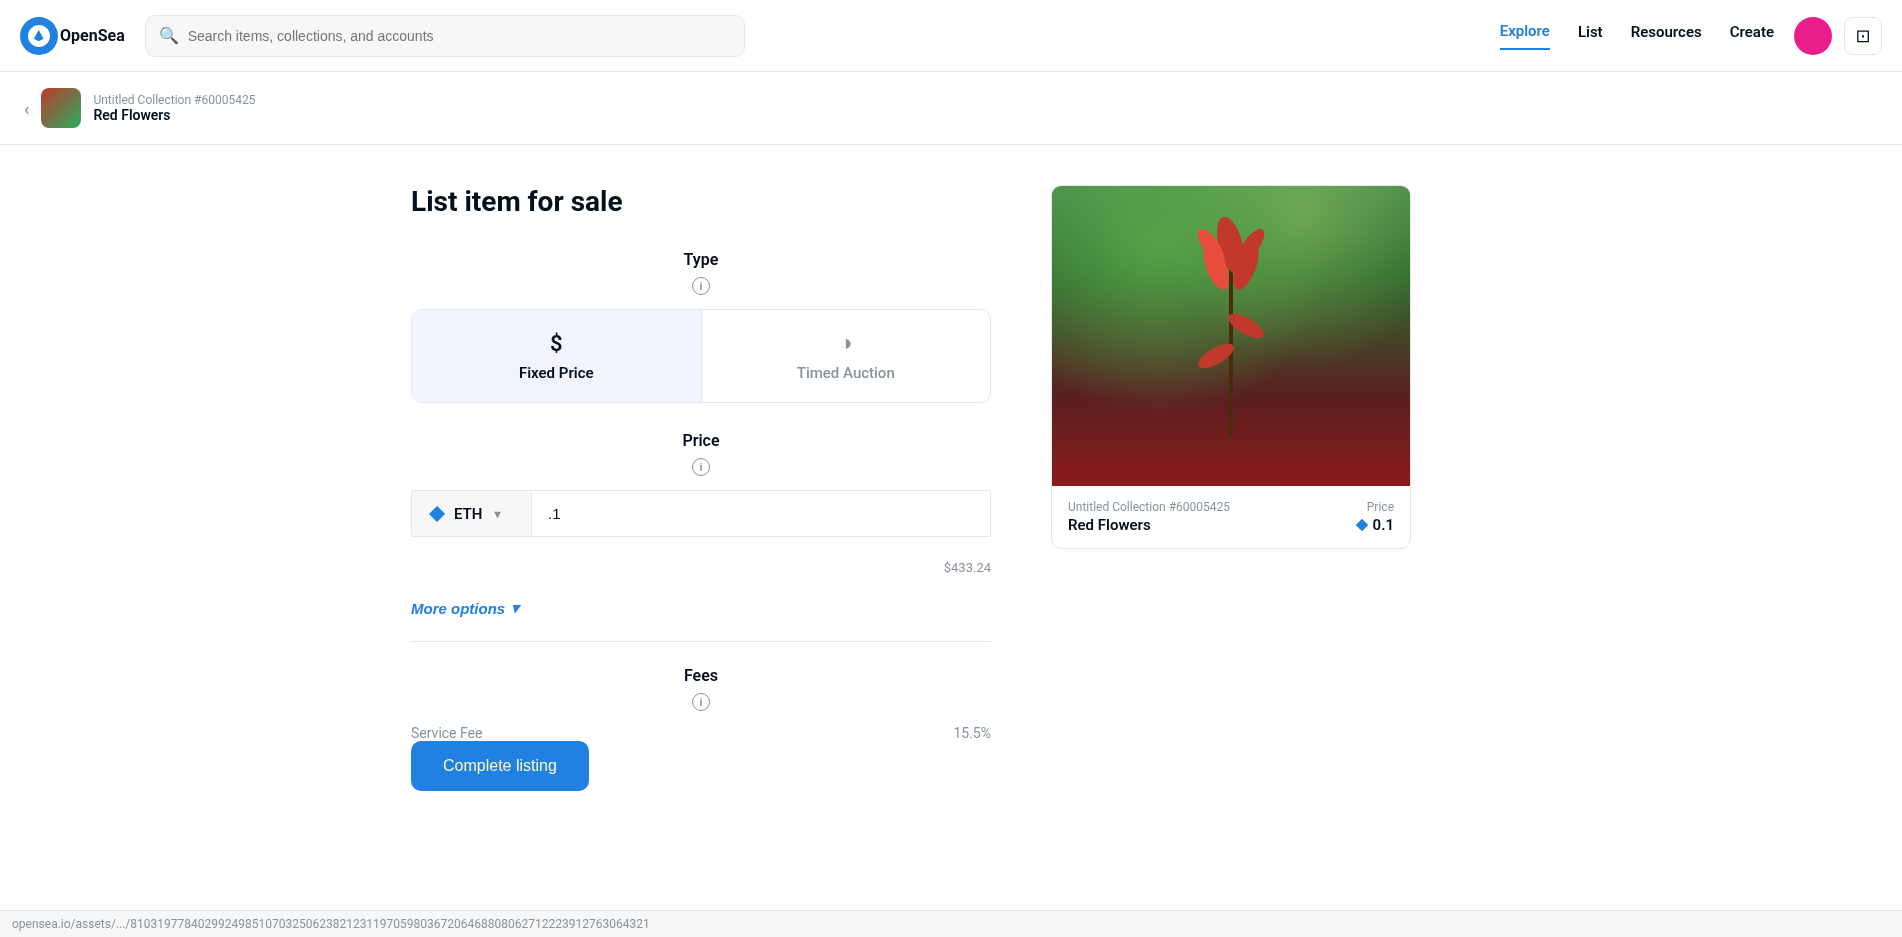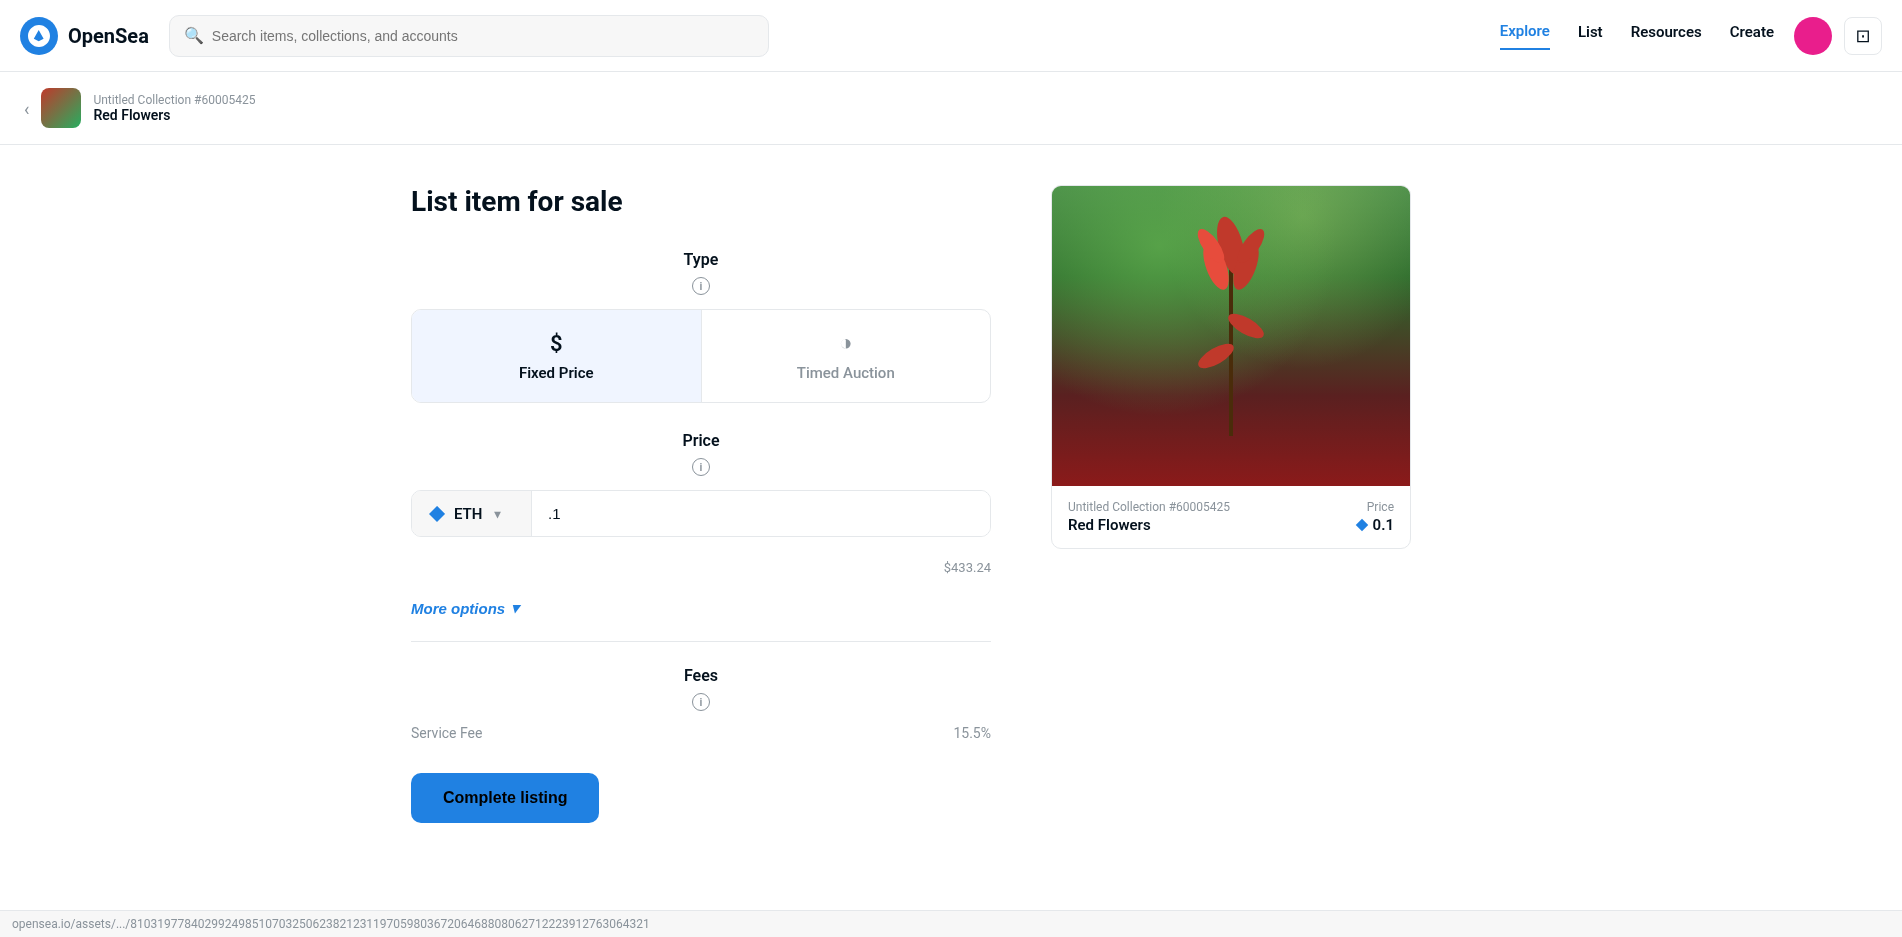--- a/index.html
+++ b/index.html
@@ -4,21 +4,21 @@
   <style>
     * { box-sizing: border-box; margin: 0; padding: 0; }
     body { font-family: -apple-system, BlinkMacSystemFont, 'Segoe UI', Roboto, sans-serif; background: #fff; color: #04111d; font-size: 14px; }
 
     
     .navbar {
       display: flex; align-items: center; padding: 0 20px;
       height: 72px; border-bottom: 1px solid #e5e8eb;
       position: sticky; top: 0; background: #fff; z-index: 100;
     }
-    .navbar-logo { display: flex; align-items: center; gap: 10px; font-weight: 700; font-size: 20px; margin-right: 20px; }
+    .navbar-logo { display: flex; align-items: center; gap: 2px; font-weight: 700; font-size: 16px; margin-right: 20px; }
     .logo-icon { width: 38px; height: 38px; background: #2081e2; border-radius: 50%; display: flex; align-items: center; justify-content: center; }
     .logo-icon svg { width: 22px; height: 22px; fill: white; }
     .search-bar {
       flex: 1; max-width: 600px; margin-right: auto;
       display: flex; align-items: center;
       background: #f7f7f7; border: 1px solid #e5e8eb; border-radius: 10px;
       padding: 0 14px; height: 42px; gap: 8px;
     }
     .search-bar input {
       border: none; background: transparent; outline: none;
@@ -84,21 +84,21 @@
       transition: background 0.15s;
     }
     .type-option:last-child { border-right: none; }
     .type-option.active {
       background: #f0f5ff; color: #04111d; font-weight: 600;
     }
     .type-option .type-icon { font-size: 22px; }
 
     
     .price-section { margin-bottom: 24px; }
-    .price-input-row { display: flex; gap: 0; border: 1px solid #e5e8eb; border-radius: 10px; overflow: hidden; }
+    .price-input-row { display: flex; gap: 0; border: 1px solid #e5e8eb; border-radius: 2px; overflow: hidden; }
     .currency-select {
       display: flex; align-items: center; gap: 8px;
       padding: 0 16px; background: #f7f7f7; border-right: 1px solid #e5e8eb;
       cursor: pointer; min-width: 120px; font-weight: 600; font-size: 15px;
     }
     .chevron { font-size: 12px; color: #8a939b; margin-left: 4px; }
     .price-input {
       flex: 1; border: none; outline: none; padding: 14px 16px;
       font-size: 15px; color: #04111d; background: #fff;
     }
@@ -119,31 +119,31 @@
       color: #2081e2; font-weight: 600; font-size: 15px;
       cursor: pointer; background: none; border: none;
       margin-bottom: 24px;
       font-style: italic;
     }
 
     
     .divider { border: none; border-top: 1px solid #e5e8eb; margin: 24px 0; }
 
     
-    .fees-section { margin-bottom: 32px; }
+    .fees-section { }
     .fees-row {
       display: flex; justify-content: space-between;
       font-size: 14px; color: #8a939b; margin-top: 8px;
     }
 
     
     .complete-btn {
-      background: #2081e2; color: #000000;
+      background: #2081e2; color: #fef9c3;
       border: none; border-radius: 10px;
-      padding: 16px 32px; font-size: 16px; font-weight: 700;
+      padding: 16px 32px; font-size: 16px; font-weight: 400;
       cursor: pointer; display: inline-block;
     }
 
     
     .preview-label { font-size: 18px; font-weight: 700; margin-bottom: 16px; }
     .preview-card {
       border: 1px solid #e5e8eb; border-radius: 10px; overflow: hidden;
       background: #fff;
     }
     .preview-img-area {

